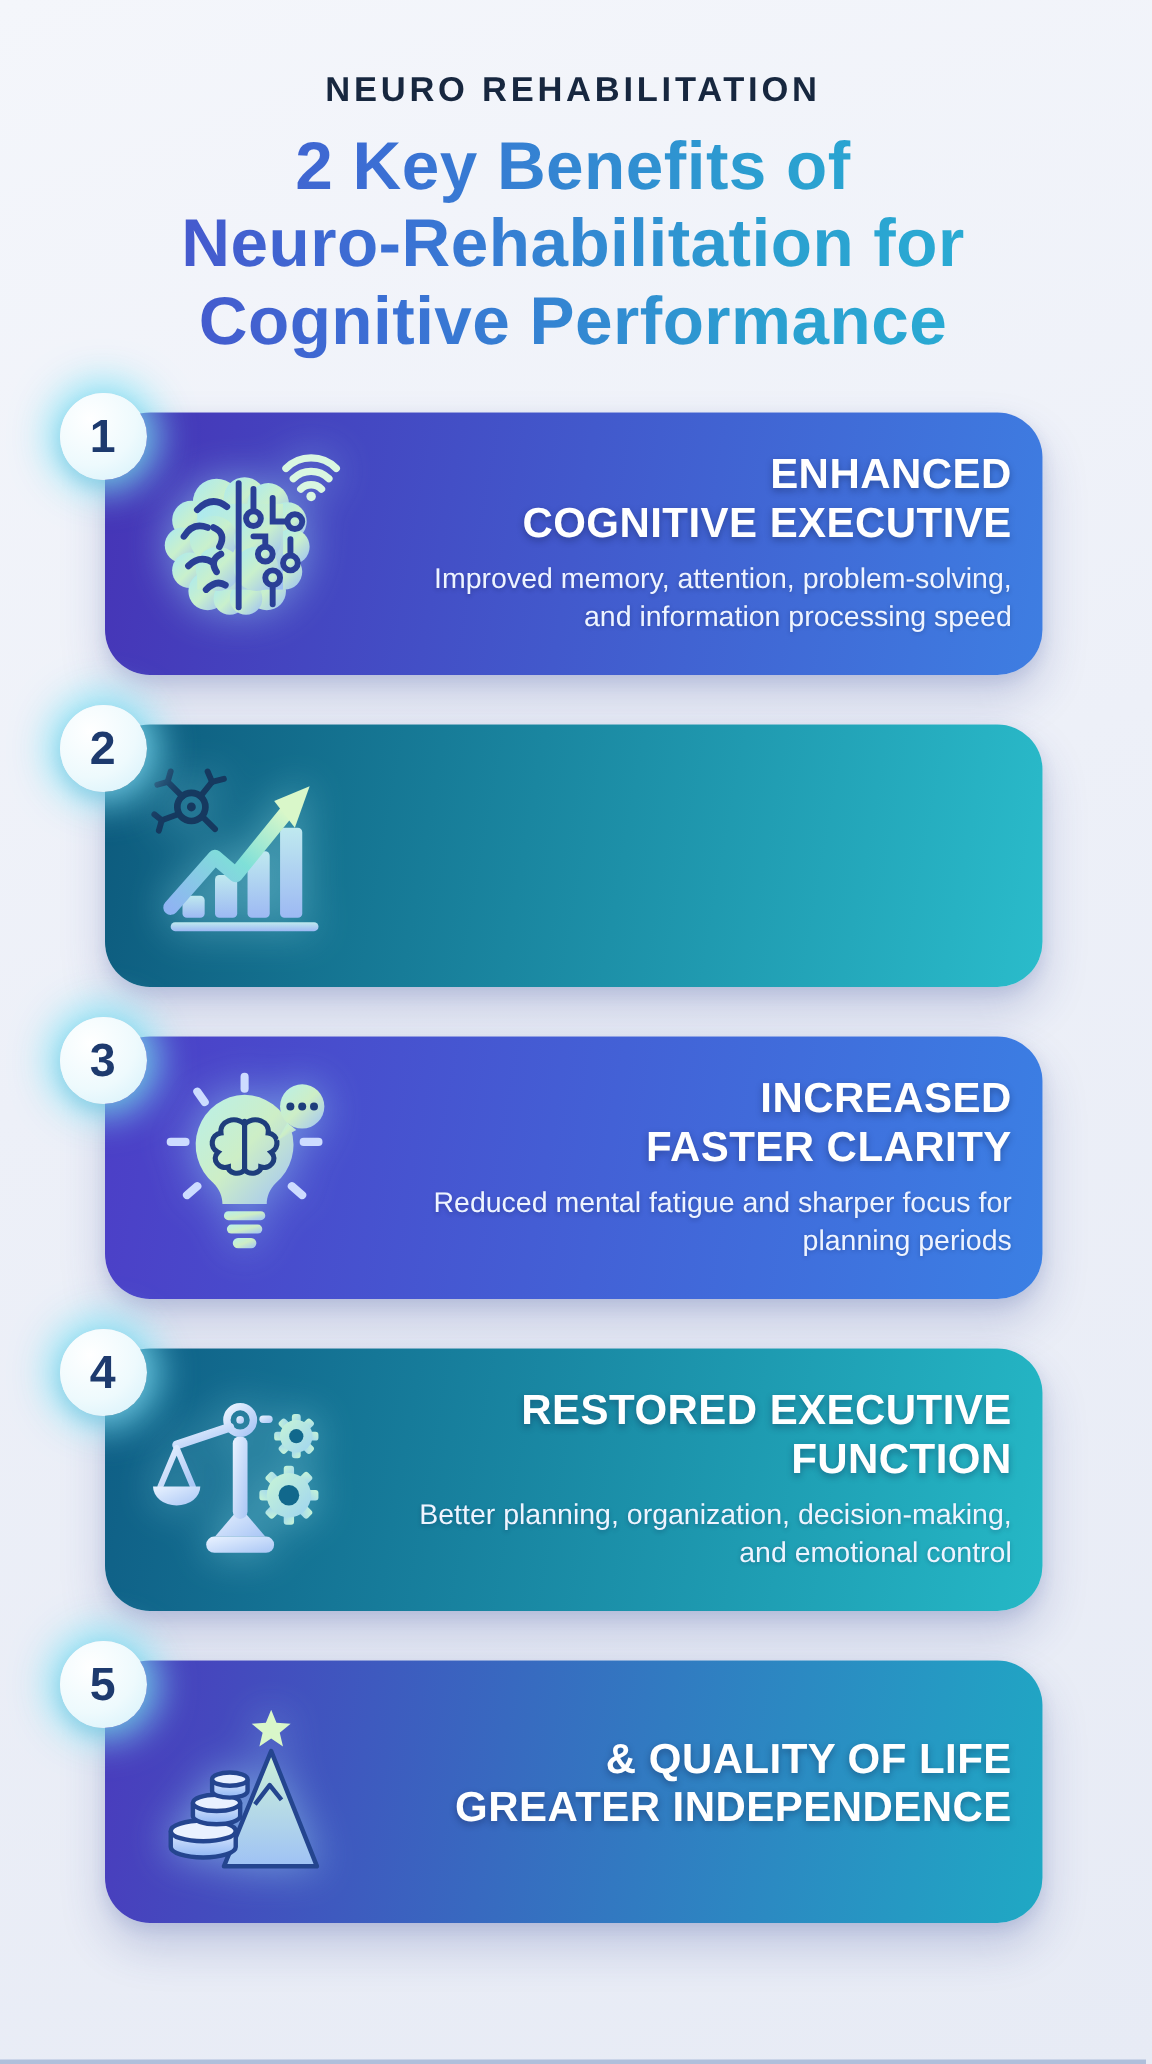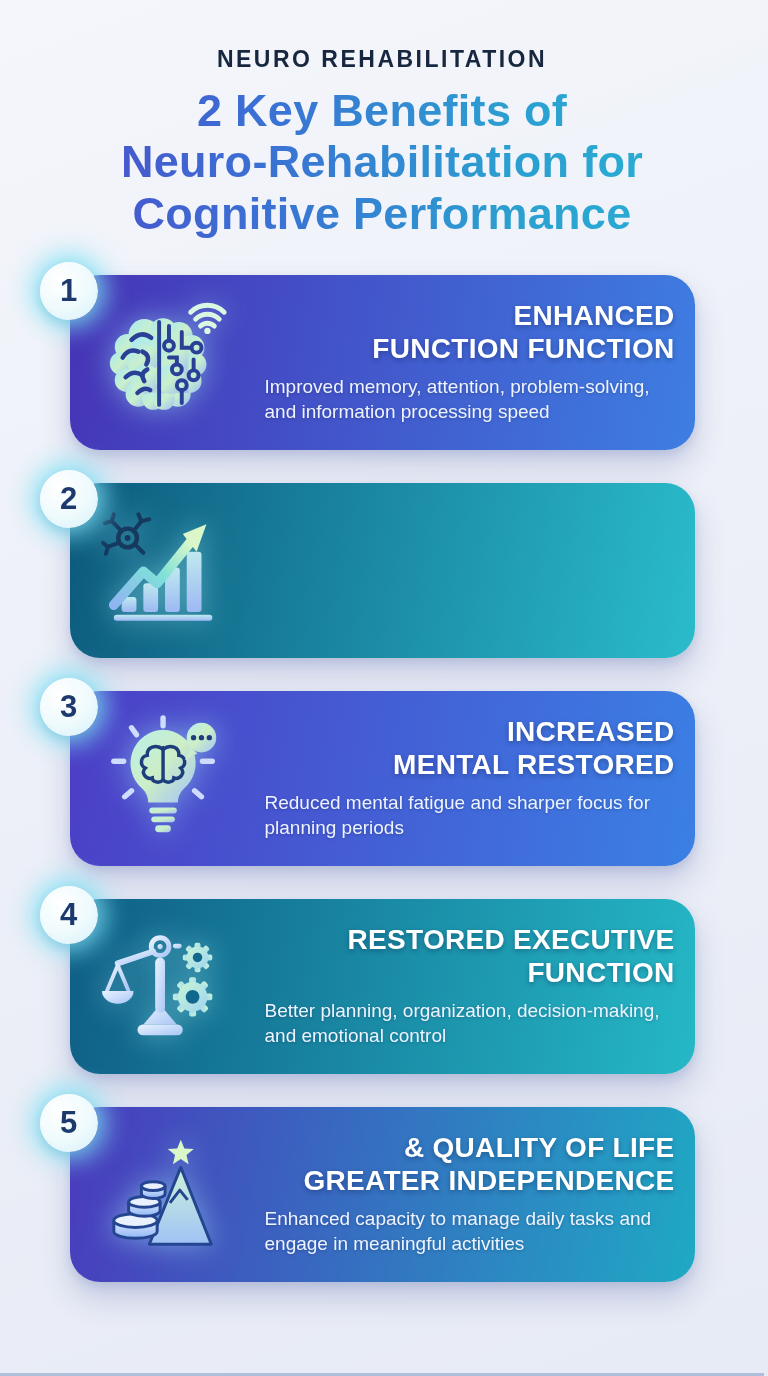--- a/index.html
+++ b/index.html
@@ -54,21 +54,21 @@
   .card-text { flex:1; padding-right:20px; }
   .card-title {
     font-size:28px; font-weight:800; line-height:1.16; letter-spacing:0.3px;
     color:#ffffff; text-shadow:0 2px 5px rgba(10,20,60,0.35);
     margin-bottom:10px;
     text-align:right;
   }
   .card-title span { display:block; }
   .card-desc {
     font-size:19px; font-weight:500; line-height:1.3;
-    color:#eef4ff; text-shadow:0 1px 3px rgba(10,20,60,0.25);
+    color:#eef4ff; text-shadow:0 1px 3px rgba(10,20,60,0.25);text-align:right;
   }
 
   .bottom-line {
     position:absolute; left:0; bottom:0; width:100%; height:3px;
     opacity:0.9;
   }
 </style>
 </head>
 <body>
 
@@ -144,21 +144,21 @@
               <circle cx="100" cy="48" r="5"></circle>
             <circle cx="80" cy="70" r="5"></circle>
               <circle cx="97" cy="76" r="5"></circle>
               <circle cx="85" cy="86" r="5"></circle>
           </g>
         </svg>
       </div>
       <div class="card-text">
         <h2 class="card-title">
           <span>ENHANCED</span>
-          <span>FUNCTION FUNCTION</span>
+          <span>COGNITIVE EXECUTIVE</span>
         </h2>
         <p class="card-desc">Improved memory, attention, problem-solving, and information processing speed</p>
       </div>
     </section>
 
     <section class="card" style="background: linear-gradient(100deg, rgb(13, 90, 125), rgb(42, 188, 203));">
       <div class="badge">
         <span>2</span>
       </div>
       <div class="icon-box">
@@ -232,21 +232,21 @@
           <circle cx="105" cy="24" r="15" fill="url(#g3)"></circle>
           <polygon points="95,35 88,47 101,40" fill="url(#g3)"></polygon>
           <circle cx="97" cy="24" r="2.7" fill="#1e3d7c"></circle>
           <circle cx="105" cy="24" r="2.7" fill="#1e3d7c"></circle>
           <circle cx="113" cy="24" r="2.7" fill="#1e3d7c"></circle>
         </svg>
       </div>
       <div class="card-text">
         <h2 class="card-title">
           <span>INCREASED</span>
-          <span>MENTAL RESTORED</span>
+          <span>FASTER CLARITY</span>
         </h2>
         <p class="card-desc">Reduced mental fatigue and sharper focus for planning periods</p>
       </div>
     </section>
 
     <section class="card" style="background: linear-gradient(100deg, rgb(15, 94, 133), rgb(37, 184, 198));">
       <div class="badge">
         <span>4</span>
       </div>
       <div class="icon-box">
@@ -334,20 +334,19 @@
           <ellipse cx="47" cy="73" rx="16" ry="5.5" fill="#e9f1ff" stroke="#24458f" stroke-width="3"></ellipse>
           <path d="M44 57 v8 a12 4.5 0 0 0 24 0 v-8" fill="url(#g5b)" stroke="#24458f" stroke-width="3"></path>
           <ellipse cx="56" cy="57" rx="12" ry="4.5" fill="#e9f1ff" stroke="#24458f" stroke-width="3"></ellipse>
         </svg>
       </div>
       <div class="card-text">
         <h2 class="card-title">
           <span>&amp; QUALITY OF LIFE</span>
           <span>GREATER INDEPENDENCE</span>
         </h2>
-        <p class="card-desc">Enhanced capacity to manage daily tasks and engage in meaningful activities</p>
       </div>
     </section>
 
   </div>
 
   <div class="bottom-line" style="background: rgb(169, 186, 216);"></div>
 </div>
 
 </body></html>

